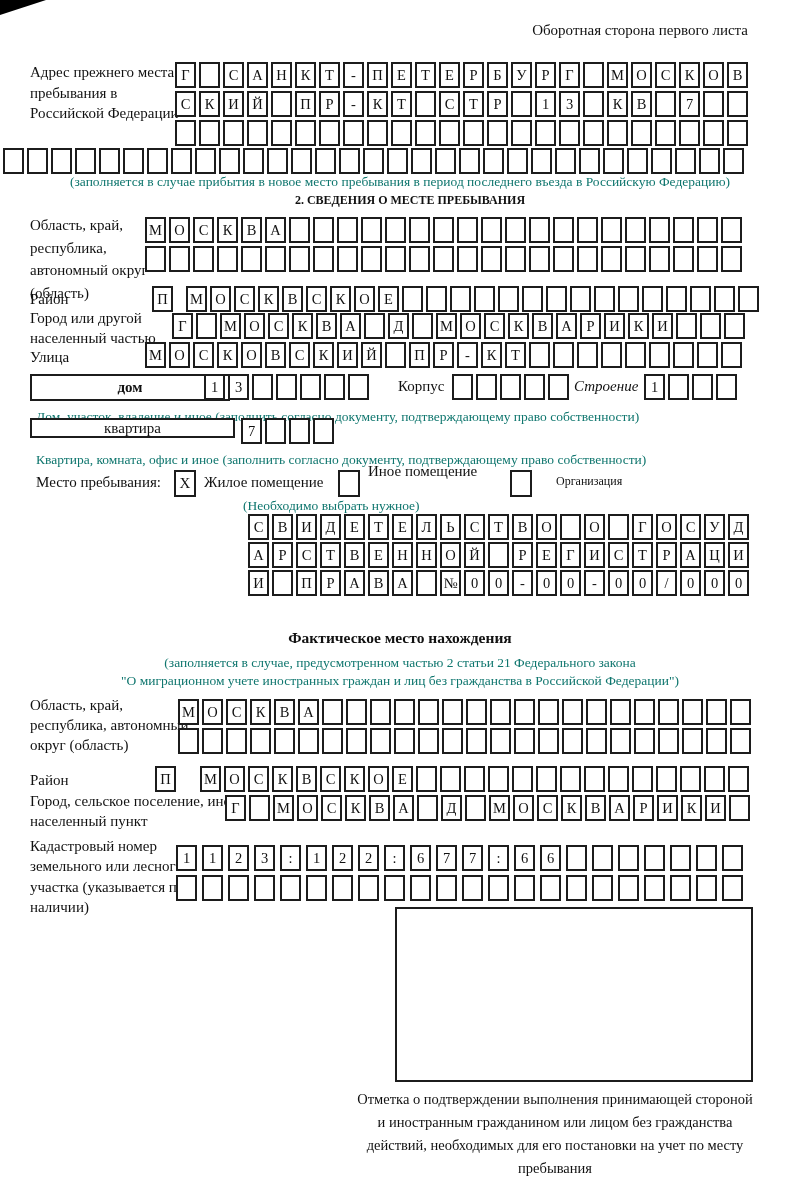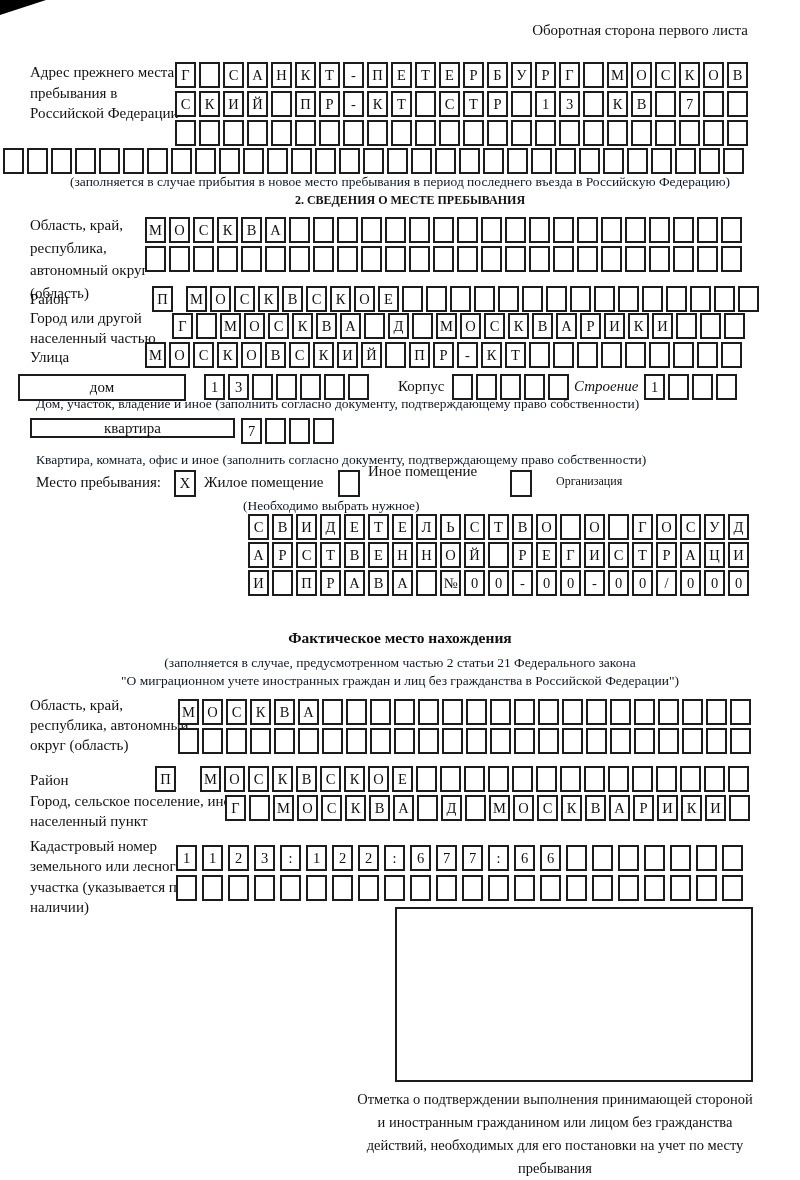--- a/index.html
+++ b/index.html
@@ -2,21 +2,21 @@
 <html><head>
 <meta charset="utf-8">
 <style>
   html,body{margin:0;padding:0;background:#fff;}
   .page{
     position:relative;width:800px;height:1180px;background:#fff;
     font-family:"Liberation Serif","DejaVu Serif",serif;color:#111;overflow:hidden;
   }
   .abs{position:absolute;}
   .lbl{position:absolute;font-size:15px;line-height:1.38;color:#111;}
-  .cap{position:absolute;font-size:13.5px;color:#0f172a;white-space:nowrap;}
+  .cap{position:absolute;font-size:13.5px;color:#0f766e;white-space:nowrap;}
   .center{left:0;width:800px;text-align:center;}
   .bold{font-weight:bold;}
   .cellrow{position:absolute;display:flex;gap:3px;}
   .cellrow.wgap{gap:5px;}
   .cell{
     flex:0 0 auto;width:21px;height:26px;box-sizing:border-box;
     border:2px solid #1c1c1c;background:#fff;
     display:flex;align-items:center;justify-content:center;
     font-size:14.5px;font-family:"Liberation Serif","DejaVu Serif",serif;
   }
@@ -296,21 +296,21 @@
       <span class="cell"></span>
       <span class="cell"></span>
       <span class="cell"></span>
       <span class="cell"></span>
       <span class="cell"></span>
       <span class="cell"></span>
       <span class="cell"></span>
       <span class="cell"></span>
     </div>
 
-  <div class="widebox" style="left:18px;top:374px;width:168px;">дом</div>
+  <div class="widebox" style="left:30px;top:374px;width:200px;font-weight:bold;">дом</div>
   <div class="cellrow" style="left:204px;top:374px;">
       <span class="cell">1</span>
       <span class="cell">3</span>
       <span class="cell"></span>
       <span class="cell"></span>
       <span class="cell"></span>
       <span class="cell"></span>
       <span class="cell"></span>
     </div>
   <div class="abs" style="left:398px;top:378px;font-size:15px;">Корпус</div>
@@ -321,21 +321,21 @@
       <span class="cell"></span>
       <span class="cell"></span>
     </div>
   <div class="abs" style="left:574px;top:378px;font-size:15px;font-style:italic;">Строение</div>
   <div class="cellrow" style="left:644px;top:374px;">
       <span class="cell">1</span>
       <span class="cell"></span>
       <span class="cell"></span>
       <span class="cell"></span>
     </div>
-  <div class="cap" style="left:36px;top:396px;">Дом, участок, владение и иное (заполнить согласно документу, подтверждающему право собственности)</div>
+  <div class="cap" style="left:36px;top:409px;">Дом, участок, владение и иное (заполнить согласно документу, подтверждающему право собственности)</div>
 
   <div class="widebox" style="left:30px;top:418px;width:205px;height:20px;">квартира</div>
   <div class="cellrow" style="left:241px;top:418px;">
       <span class="cell">7</span>
       <span class="cell"></span>
       <span class="cell"></span>
       <span class="cell"></span>
     </div>
   <div class="cap" style="left:36px;top:452px;">Квартира, комната, офис и иное (заполнить согласно документу, подтверждающему право собственности)</div>
 

